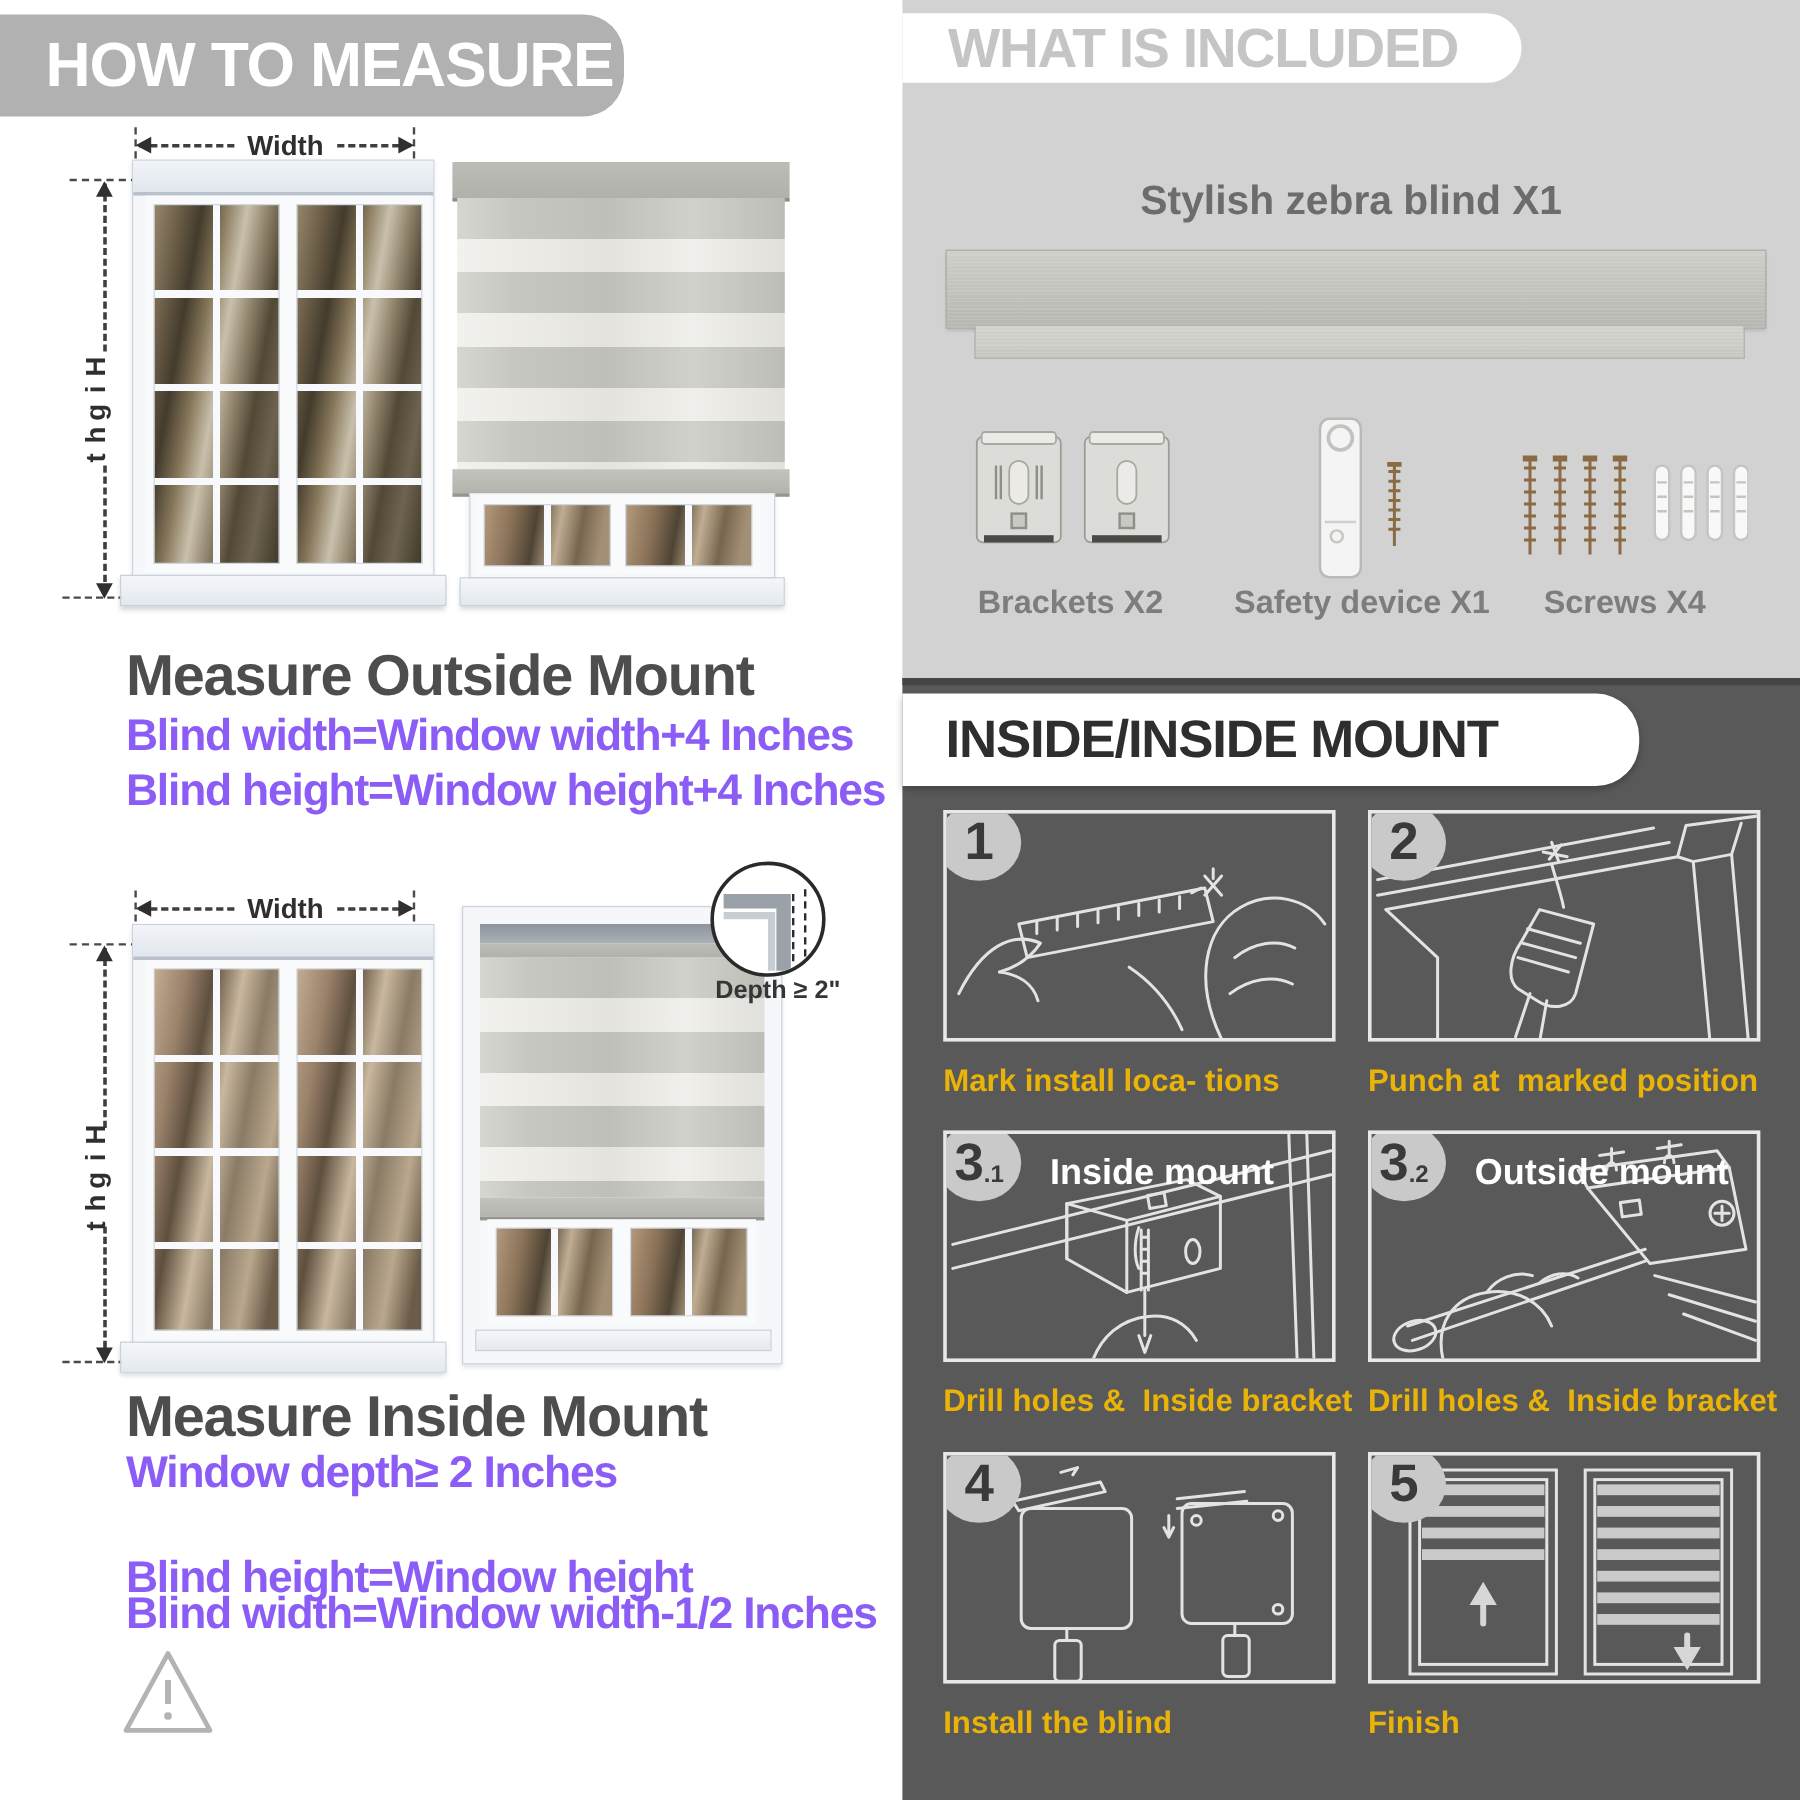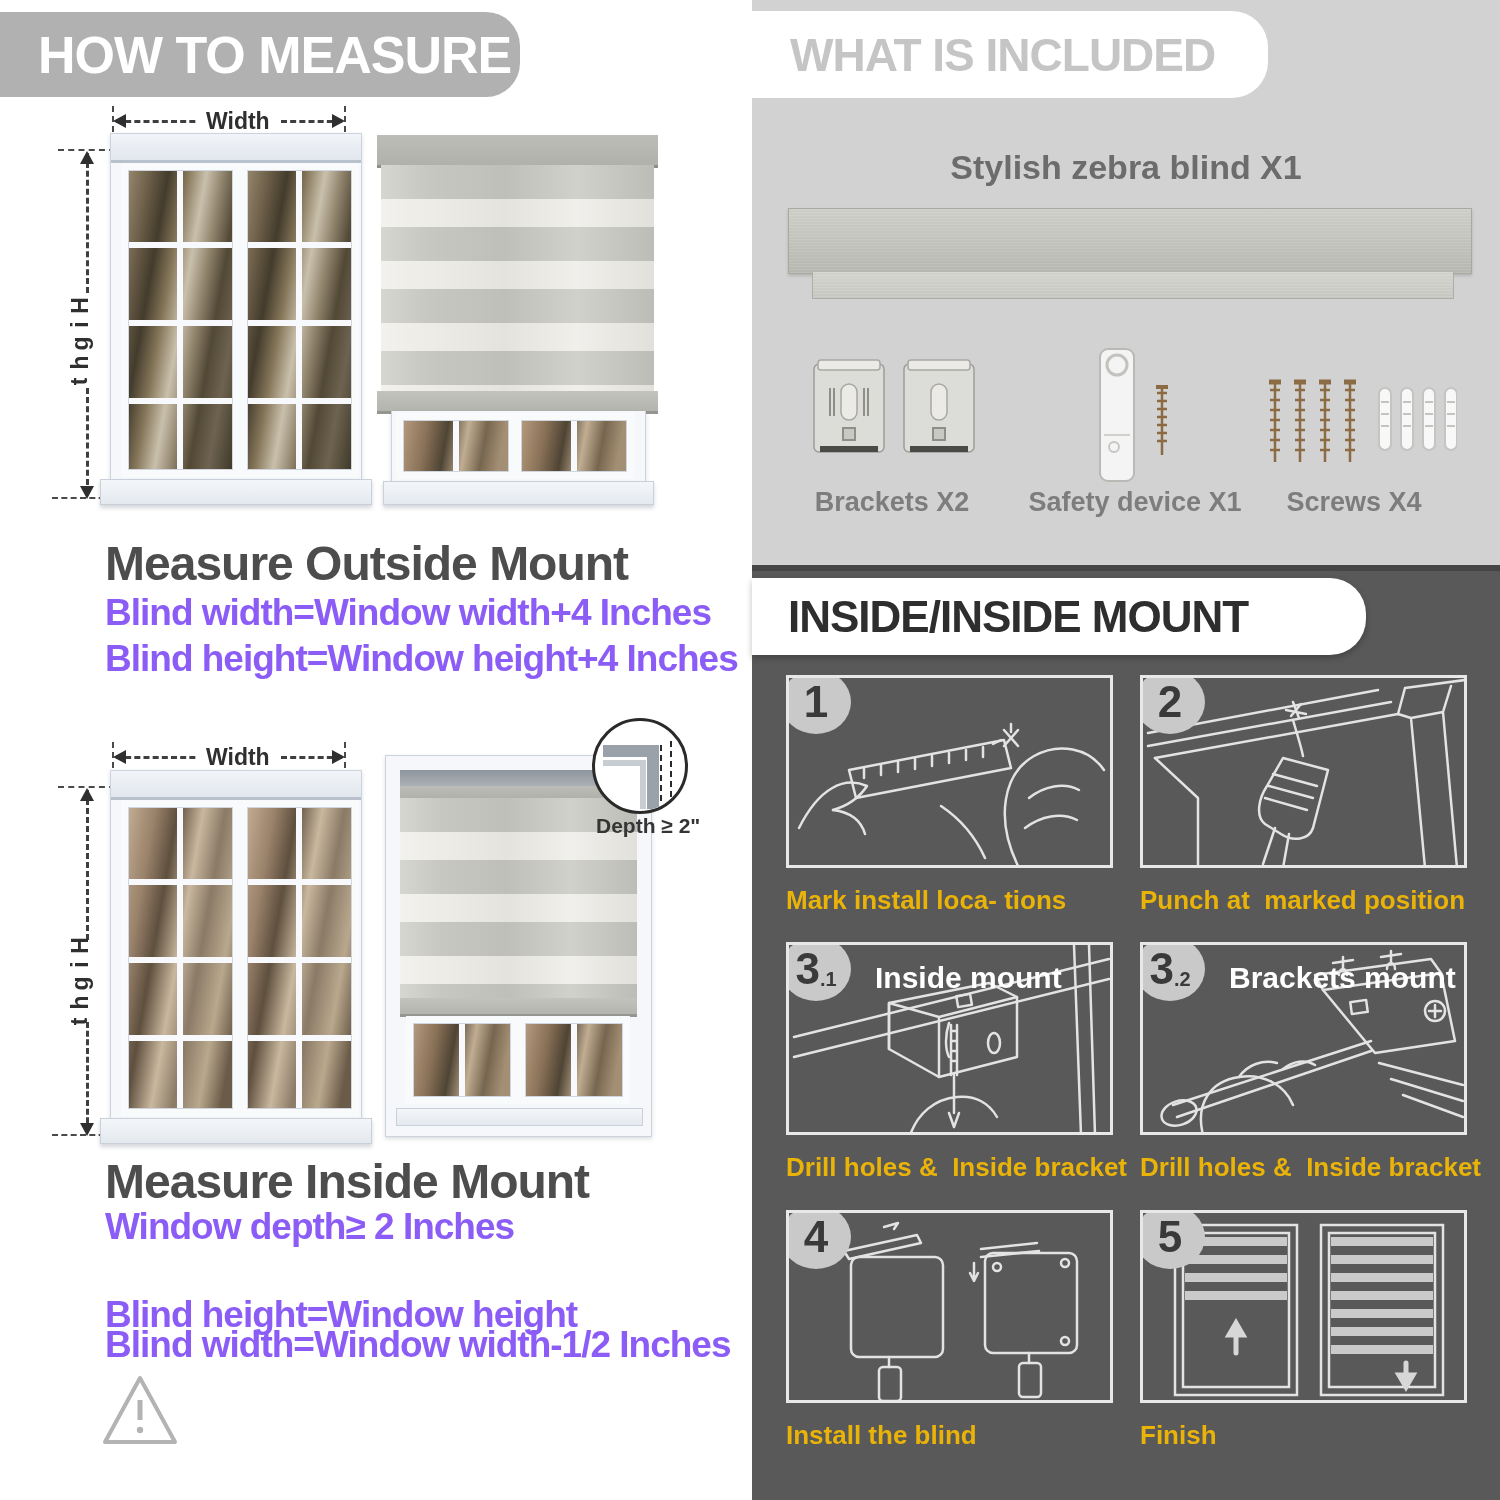--- a/index.html
+++ b/index.html
@@ -52,21 +52,21 @@
   .blindrail{background:linear-gradient(180deg,#c2c3bc,#b3b4ad);border-bottom:3px solid #95968f;}
 
   
   .h-title{font-size:48px;font-weight:bold;color:#4d4d4d;letter-spacing:-1px;}
   .h-formula{font-size:37px;font-weight:bold;color:#8b5cf6;letter-spacing:-1px;}
   .warn-text{font-size:20px;font-weight:bold;color:#a8a8a8;line-height:1.6;width:470px;}
   .depth-label{font-size:21px;font-weight:bold;color:#353535;}
 
   
   .included{left:752px;top:0;width:748px;height:565px;background:#d2d2d2;}
-  .pill-included{position:absolute;left:0;top:11px;width:516px;height:87px;background:#ffffff;
+  .pill-included{position:absolute;left:0;top:11px;width:516px;height:58px;background:#ffffff;
                  border-radius:0 36px 36px 0;display:flex;align-items:center;padding-left:38px;box-sizing:border-box;}
   .pill-included span{font-size:46px;font-weight:bold;color:#c5c5c5;letter-spacing:-1px;}
   .product-label{position:absolute;left:0;top:148px;width:100%;text-align:center;
                  font-size:34px;font-weight:bold;color:#6c6c6c;}
   .headrail{position:absolute;left:36px;top:208px;width:682px;height:64px;
             background:
               repeating-linear-gradient(180deg, rgba(255,255,255,.10) 0 1px, rgba(0,0,0,0) 1px 3px),
               linear-gradient(180deg,#cdcec7 0%,#c3c4bd 45%,#b6b7b0 100%);
             border:1px solid #a8a9a2;box-shadow:0 2px 3px rgba(0,0,0,.15);}
   .headrail-lip{position:absolute;left:60px;top:272px;width:640px;height:26px;
@@ -378,21 +378,21 @@
           <ellipse cx="36" cy="168" rx="18" ry="12" transform="rotate(-18 36 168)"></ellipse>
           <path d="M60,190 C52,158 68,136 96,132 C120,128 142,140 150,160"></path>
           <path d="M96,132 C104,120 120,114 134,118 M140,124 C150,116 162,114 172,120"></path>
           <path d="M236,118 L320,140 M248,134 L320,156 M260,150 L320,172"></path>
         </g>
       </svg>
       <div class="badge">
         <span class="num">3</span>
           <span class="sub">.2</span>
       </div>
-      <div class="panel-title">Brackets mount</div>
+      <div class="panel-title">Outside mount</div>
     </div>
     <div class="step-caption" style="left:388px;top:587px;">Drill holes &amp;  Inside bracket</div>
 
     <div class="panel" style="left:34px;top:645px;">
       <svg class="lineart" width="327" height="193" viewBox="0 0 327 193">
         <g stroke="#e3e3e3" stroke-width="2.5" fill="none" stroke-linecap="round" stroke-linejoin="round">
           <path d="M55,38 L128,22 L132,30 L60,46 Z"></path>
           <path d="M95,14 l14,-4 M109,10 l-4,6"></path>
           <rect x="62" y="44" width="92" height="100" rx="8"></rect>
           <path d="M100,144 v10"></path>

